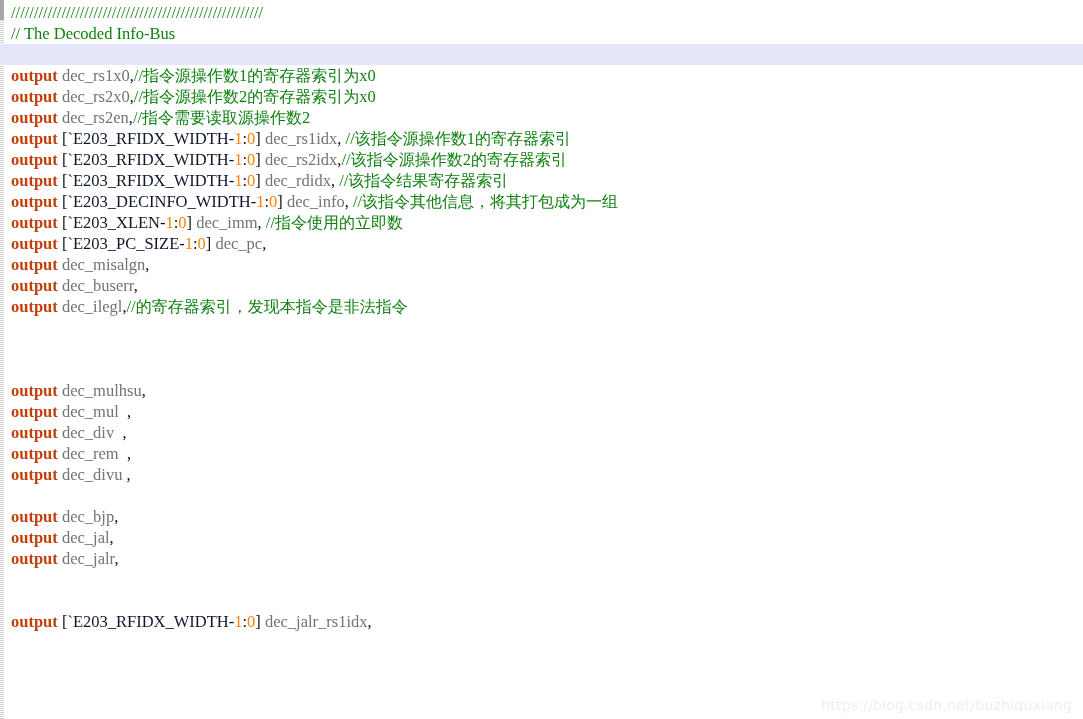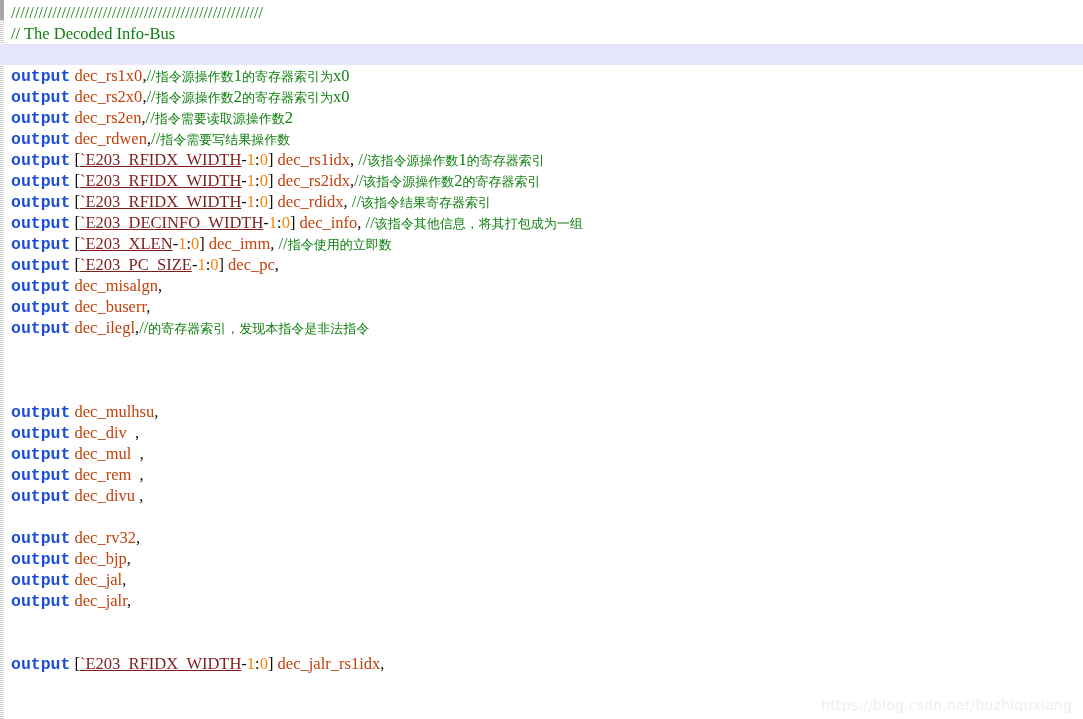--- a/index.html
+++ b/index.html
@@ -63,31 +63,31 @@
     font-size: 16.5px;
     padding-left: 11px;
     box-sizing: border-box;
   }
   .line.highlight {
     background: #e6e6fa;
   }
 
   .tok { white-space: pre; }
   .t-comment  { color: #108010; }
-  .t-keyword  { color: #1d4ed8; font-weight: 700; font-family: Liberation Mono, monospace; }
-  .t-ident    { color: #c2410c; }
+  .t-keyword  { color: #c2410c; font-weight: 700; }
+  .t-ident    { color: #737373; }
   .t-punct    { color: #101010; }
-  .t-macro    { color: #7f1d1d; text-decoration: underline; }
+  .t-macro    { color: #0f172a; }
   .t-number   { color: #ff8000; }
   .t-plain    { color: #101010; }
 
   
   .t-comment.cjk {
     font-family: "DejaVu Sans", "Liberation Sans", sans-serif;
-    font-size: 13px;
+    font-size: 16px;
   }
 
   #watermark {
     position: absolute;
     right: 11px;
     bottom: 6px;
     font-family: "DejaVu Sans", "Liberation Sans", sans-serif;
     font-size: 14px;
     color: #eeeeee;
     letter-spacing: 0.2px;
@@ -104,40 +104,38 @@
     <div id="gutter-head"></div>
   </div>
 
   <div id="code-lines">
       <div class="line"><span class="tok t-comment">///////////////////////////////////////////////////////</span></div>
       <div class="line"><span class="tok t-comment">// The Decoded Info-Bus</span></div>
       <div class="line highlight">&nbsp;</div>
       <div class="line"><span class="tok t-keyword">output</span><span class="tok t-plain"> </span><span class="tok t-ident">dec_rs1x0</span><span class="tok t-punct">,</span><span class="tok t-comment">//</span><span class="tok t-comment cjk">指令源操作数</span><span class="tok t-comment">1</span><span class="tok t-comment cjk">的寄存器索引为</span><span class="tok t-comment">x0</span></div>
       <div class="line"><span class="tok t-keyword">output</span><span class="tok t-plain"> </span><span class="tok t-ident">dec_rs2x0</span><span class="tok t-punct">,</span><span class="tok t-comment">//</span><span class="tok t-comment cjk">指令源操作数</span><span class="tok t-comment">2</span><span class="tok t-comment cjk">的寄存器索引为</span><span class="tok t-comment">x0</span></div>
       <div class="line"><span class="tok t-keyword">output</span><span class="tok t-plain"> </span><span class="tok t-ident">dec_rs2en</span><span class="tok t-punct">,</span><span class="tok t-comment">//</span><span class="tok t-comment cjk">指令需要读取源操作数</span><span class="tok t-comment">2</span></div>
-      <div class="line"><span class="tok t-keyword">output</span><span class="tok t-plain"> </span><span class="tok t-ident">dec_rdwen</span><span class="tok t-punct">,</span><span class="tok t-comment">//</span><span class="tok t-comment cjk">指令需要写结果操作数</span></div>
       <div class="line"><span class="tok t-keyword">output</span><span class="tok t-plain"> </span><span class="tok t-punct">[</span><span class="tok t-macro">`E203_RFIDX_WIDTH</span><span class="tok t-punct">-</span><span class="tok t-number">1</span><span class="tok t-punct">:</span><span class="tok t-number">0</span><span class="tok t-punct">]</span><span class="tok t-plain"> </span><span class="tok t-ident">dec_rs1idx</span><span class="tok t-punct">, </span><span class="tok t-comment">//</span><span class="tok t-comment cjk">该指令源操作数</span><span class="tok t-comment">1</span><span class="tok t-comment cjk">的寄存器索引</span></div>
       <div class="line"><span class="tok t-keyword">output</span><span class="tok t-plain"> </span><span class="tok t-punct">[</span><span class="tok t-macro">`E203_RFIDX_WIDTH</span><span class="tok t-punct">-</span><span class="tok t-number">1</span><span class="tok t-punct">:</span><span class="tok t-number">0</span><span class="tok t-punct">]</span><span class="tok t-plain"> </span><span class="tok t-ident">dec_rs2idx</span><span class="tok t-punct">,</span><span class="tok t-comment">//</span><span class="tok t-comment cjk">该指令源操作数</span><span class="tok t-comment">2</span><span class="tok t-comment cjk">的寄存器索引</span></div>
       <div class="line"><span class="tok t-keyword">output</span><span class="tok t-plain"> </span><span class="tok t-punct">[</span><span class="tok t-macro">`E203_RFIDX_WIDTH</span><span class="tok t-punct">-</span><span class="tok t-number">1</span><span class="tok t-punct">:</span><span class="tok t-number">0</span><span class="tok t-punct">]</span><span class="tok t-plain"> </span><span class="tok t-ident">dec_rdidx</span><span class="tok t-punct">, </span><span class="tok t-comment">//</span><span class="tok t-comment cjk">该指令结果寄存器索引</span></div>
       <div class="line"><span class="tok t-keyword">output</span><span class="tok t-plain"> </span><span class="tok t-punct">[</span><span class="tok t-macro">`E203_DECINFO_WIDTH</span><span class="tok t-punct">-</span><span class="tok t-number">1</span><span class="tok t-punct">:</span><span class="tok t-number">0</span><span class="tok t-punct">]</span><span class="tok t-plain"> </span><span class="tok t-ident">dec_info</span><span class="tok t-punct">, </span><span class="tok t-comment">//</span><span class="tok t-comment cjk">该指令其他信息，将其打包成为一组</span></div>
       <div class="line"><span class="tok t-keyword">output</span><span class="tok t-plain"> </span><span class="tok t-punct">[</span><span class="tok t-macro">`E203_XLEN</span><span class="tok t-punct">-</span><span class="tok t-number">1</span><span class="tok t-punct">:</span><span class="tok t-number">0</span><span class="tok t-punct">]</span><span class="tok t-plain"> </span><span class="tok t-ident">dec_imm</span><span class="tok t-punct">, </span><span class="tok t-comment">//</span><span class="tok t-comment cjk">指令使用的立即数</span></div>
       <div class="line"><span class="tok t-keyword">output</span><span class="tok t-plain"> </span><span class="tok t-punct">[</span><span class="tok t-macro">`E203_PC_SIZE</span><span class="tok t-punct">-</span><span class="tok t-number">1</span><span class="tok t-punct">:</span><span class="tok t-number">0</span><span class="tok t-punct">]</span><span class="tok t-plain"> </span><span class="tok t-ident">dec_pc</span><span class="tok t-punct">,</span></div>
       <div class="line"><span class="tok t-keyword">output</span><span class="tok t-plain"> </span><span class="tok t-ident">dec_misalgn</span><span class="tok t-punct">,</span></div>
       <div class="line"><span class="tok t-keyword">output</span><span class="tok t-plain"> </span><span class="tok t-ident">dec_buserr</span><span class="tok t-punct">,</span></div>
       <div class="line"><span class="tok t-keyword">output</span><span class="tok t-plain"> </span><span class="tok t-ident">dec_ilegl</span><span class="tok t-punct">,</span><span class="tok t-comment">//</span><span class="tok t-comment cjk">的寄存器索引，发现本指令是非法指令</span></div>
       <div class="line">&nbsp;</div>
       <div class="line">&nbsp;</div>
       <div class="line">&nbsp;</div>
       <div class="line"><span class="tok t-keyword">output</span><span class="tok t-plain"> </span><span class="tok t-ident">dec_mulhsu</span><span class="tok t-punct">,</span></div>
+      <div class="line"><span class="tok t-keyword">output</span><span class="tok t-plain"> </span><span class="tok t-ident">dec_mul</span><span class="tok t-plain">  </span><span class="tok t-punct">,</span></div>
       <div class="line"><span class="tok t-keyword">output</span><span class="tok t-plain"> </span><span class="tok t-ident">dec_div</span><span class="tok t-plain">  </span><span class="tok t-punct">,</span></div>
-      <div class="line"><span class="tok t-keyword">output</span><span class="tok t-plain"> </span><span class="tok t-ident">dec_mul</span><span class="tok t-plain">  </span><span class="tok t-punct">,</span></div>
       <div class="line"><span class="tok t-keyword">output</span><span class="tok t-plain"> </span><span class="tok t-ident">dec_rem</span><span class="tok t-plain">  </span><span class="tok t-punct">,</span></div>
       <div class="line"><span class="tok t-keyword">output</span><span class="tok t-plain"> </span><span class="tok t-ident">dec_divu</span><span class="tok t-plain"> </span><span class="tok t-punct">,</span></div>
       <div class="line">&nbsp;</div>
-      <div class="line"><span class="tok t-keyword">output</span><span class="tok t-plain"> </span><span class="tok t-ident">dec_rv32</span><span class="tok t-punct">,</span></div>
       <div class="line"><span class="tok t-keyword">output</span><span class="tok t-plain"> </span><span class="tok t-ident">dec_bjp</span><span class="tok t-punct">,</span></div>
       <div class="line"><span class="tok t-keyword">output</span><span class="tok t-plain"> </span><span class="tok t-ident">dec_jal</span><span class="tok t-punct">,</span></div>
       <div class="line"><span class="tok t-keyword">output</span><span class="tok t-plain"> </span><span class="tok t-ident">dec_jalr</span><span class="tok t-punct">,</span></div>
       <div class="line">&nbsp;</div>
       <div class="line">&nbsp;</div>
       <div class="line"><span class="tok t-keyword">output</span><span class="tok t-plain"> </span><span class="tok t-punct">[</span><span class="tok t-macro">`E203_RFIDX_WIDTH</span><span class="tok t-punct">-</span><span class="tok t-number">1</span><span class="tok t-punct">:</span><span class="tok t-number">0</span><span class="tok t-punct">]</span><span class="tok t-plain"> </span><span class="tok t-ident">dec_jalr_rs1idx</span><span class="tok t-punct">,</span></div>
     </div>
 
   <div id="watermark">https://blog.csdn.net/buzhiquxiang</div>
 

